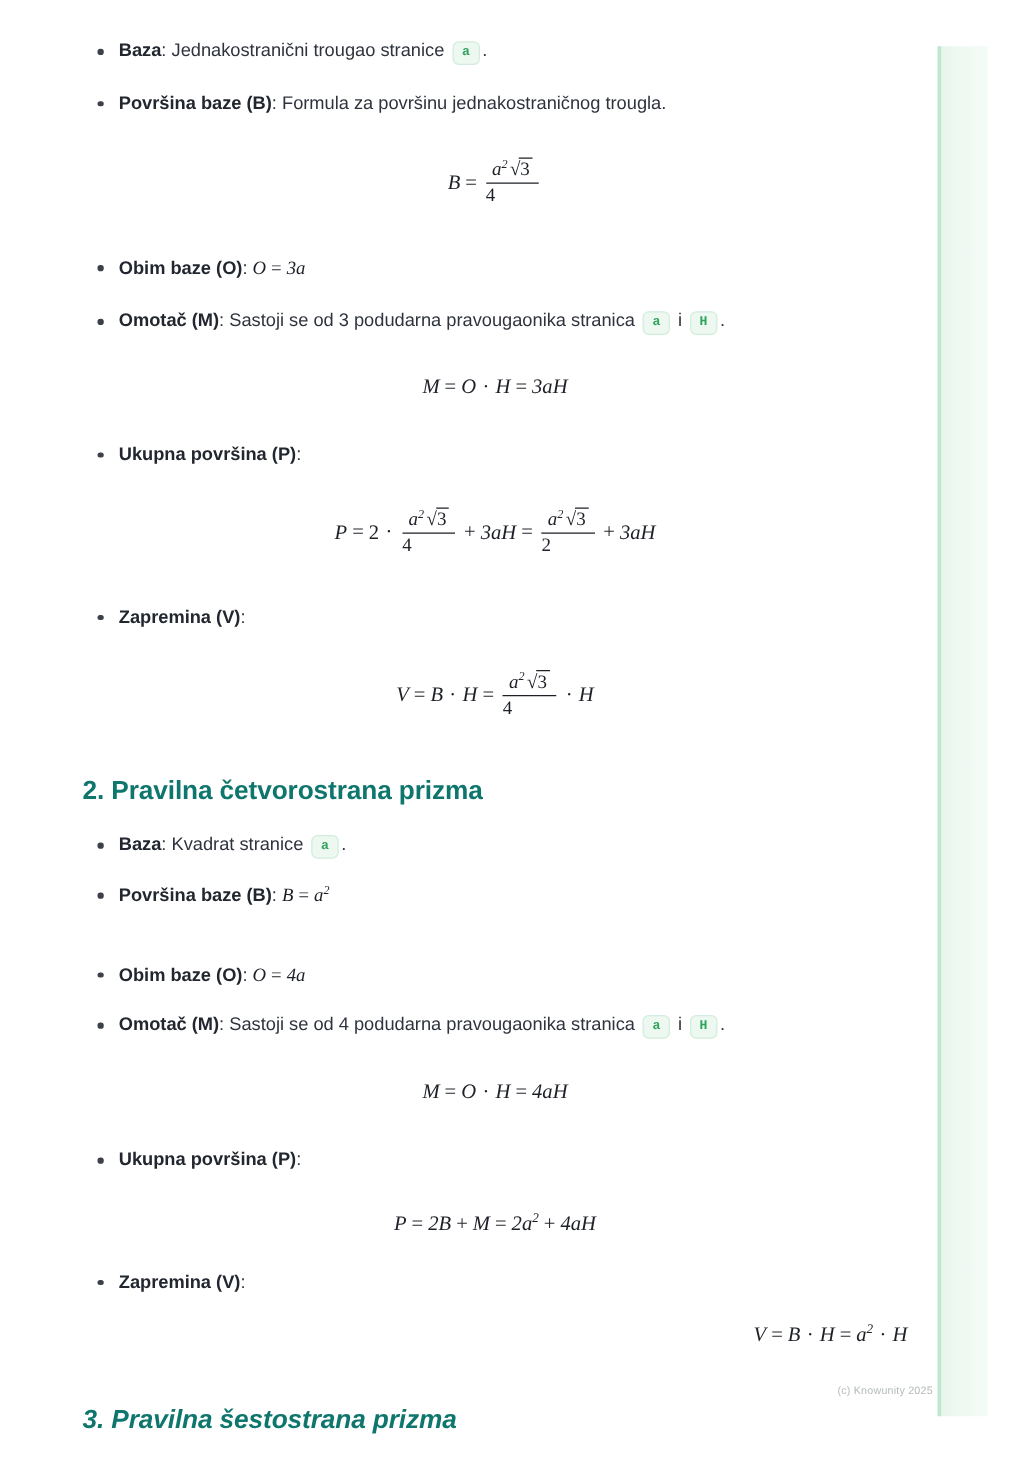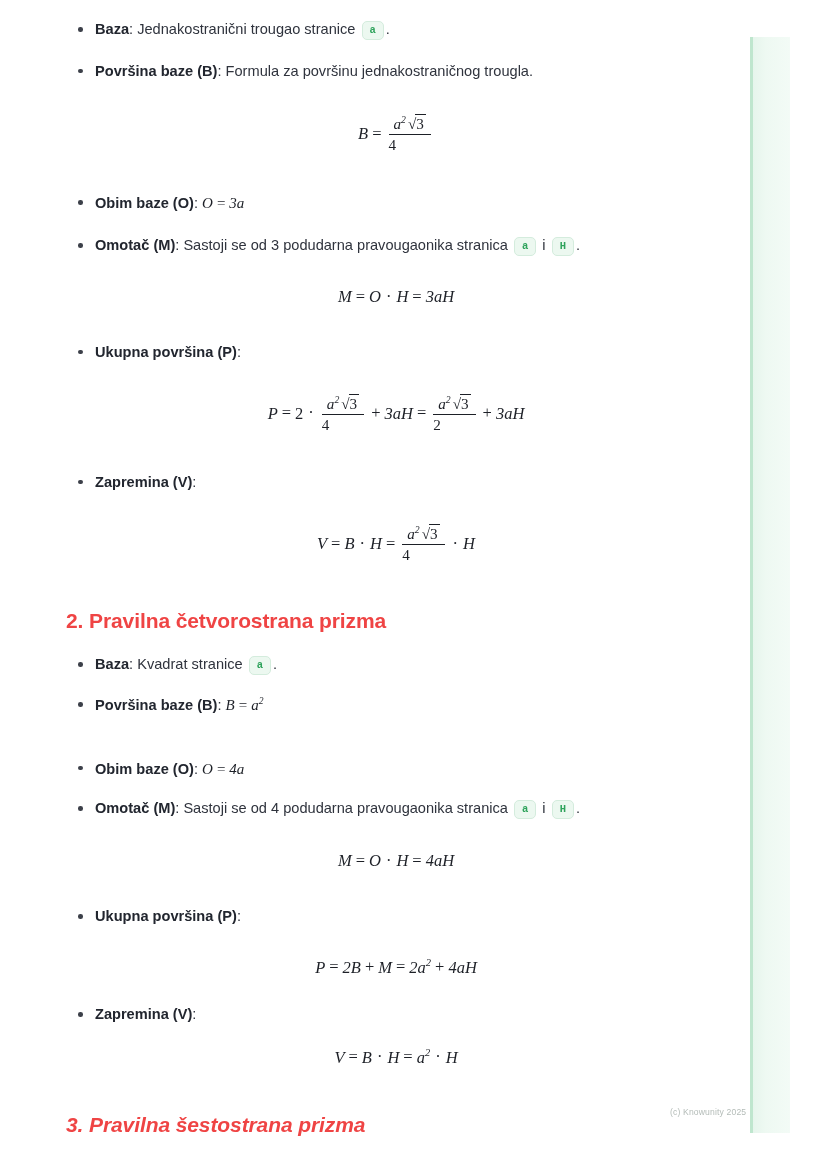--- a/index.html
+++ b/index.html
@@ -32,21 +32,21 @@
   .page {
     position: absolute;
     left: 0; top: 0;
     width: 828px;
     height: 1171px;
   }
 
   .content {
     position: absolute;
     left: 66px;
-    top: 20px;
+    top: 32px;
     width: 660px;
   }
 
   ul.bullets {
     list-style: none;
     margin: 0;
     padding: 0;
   }
   ul.bullets > li {
     position: relative;
@@ -140,21 +140,21 @@
     border-top: 1px solid #1d2027;
     padding: 0 2px 0 1px;
     margin-left: -1px;
     display: inline-block;
     font-style: normal;
   }
 
   h2.section {
     font-size: 21px;
     font-weight: 700;
-    color: #ef4444;
+    color: #0f766e;
     margin: 44px 0 22px 0;
     letter-spacing: -0.1px;
   }
   h2.s3 { margin-top: 46px; font-style: italic; }
 
   .copyright {
     position: absolute;
     left: 670px;
     top: 1107px;
     font-size: 8.6px;
@@ -270,21 +270,21 @@
     <div class="mathblock" style="margin-top:30px;margin-bottom:28px;">
       <span class="mi">P</span><span class="op">=</span><span class="mi">2B</span><span class="op">+</span><span class="mi">M</span><span class="op">=</span><span class="mi">2a</span><sup class="pw">2</sup><span class="op">+</span><span class="mi">4aH</span>
     </div>
 
     <ul class="bullets">
       <li>
         <span class="lbl">Zapremina (V)</span><span>:</span>
       </li>
     </ul>
 
-    <div class="mathblock" style="margin-top:19px;margin-bottom:0;">
+    <div class="mathblock" style="margin-top:19px;margin-bottom:0;text-align:right;">
       <span class="mi">V</span><span class="op">=</span><span class="mi">B</span><span class="opdot">·</span><span class="mi">H</span><span class="op">=</span><span class="mi">a</span><sup class="pw">2</sup><span class="opdot">·</span><span class="mi">H</span>
     </div>
 
     <h2 class="section s3">3. Pravilna šestostrana prizma</h2>
 
   </div>
 
   <div class="copyright">(c) Knowunity 2025</div>
 
 </div>

